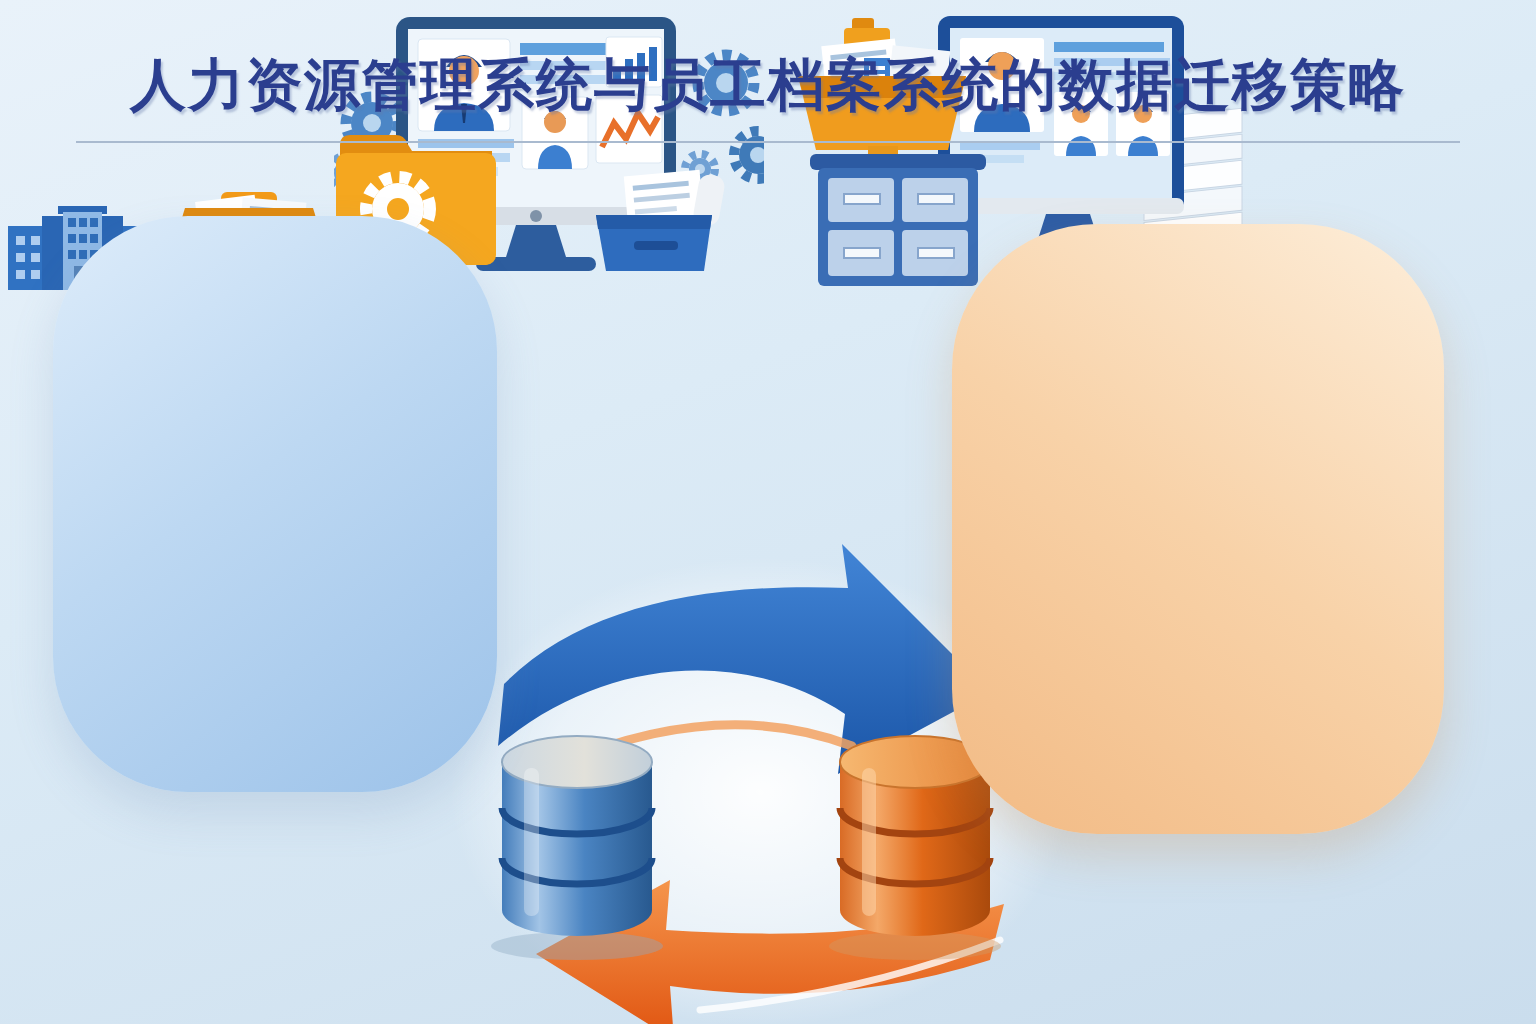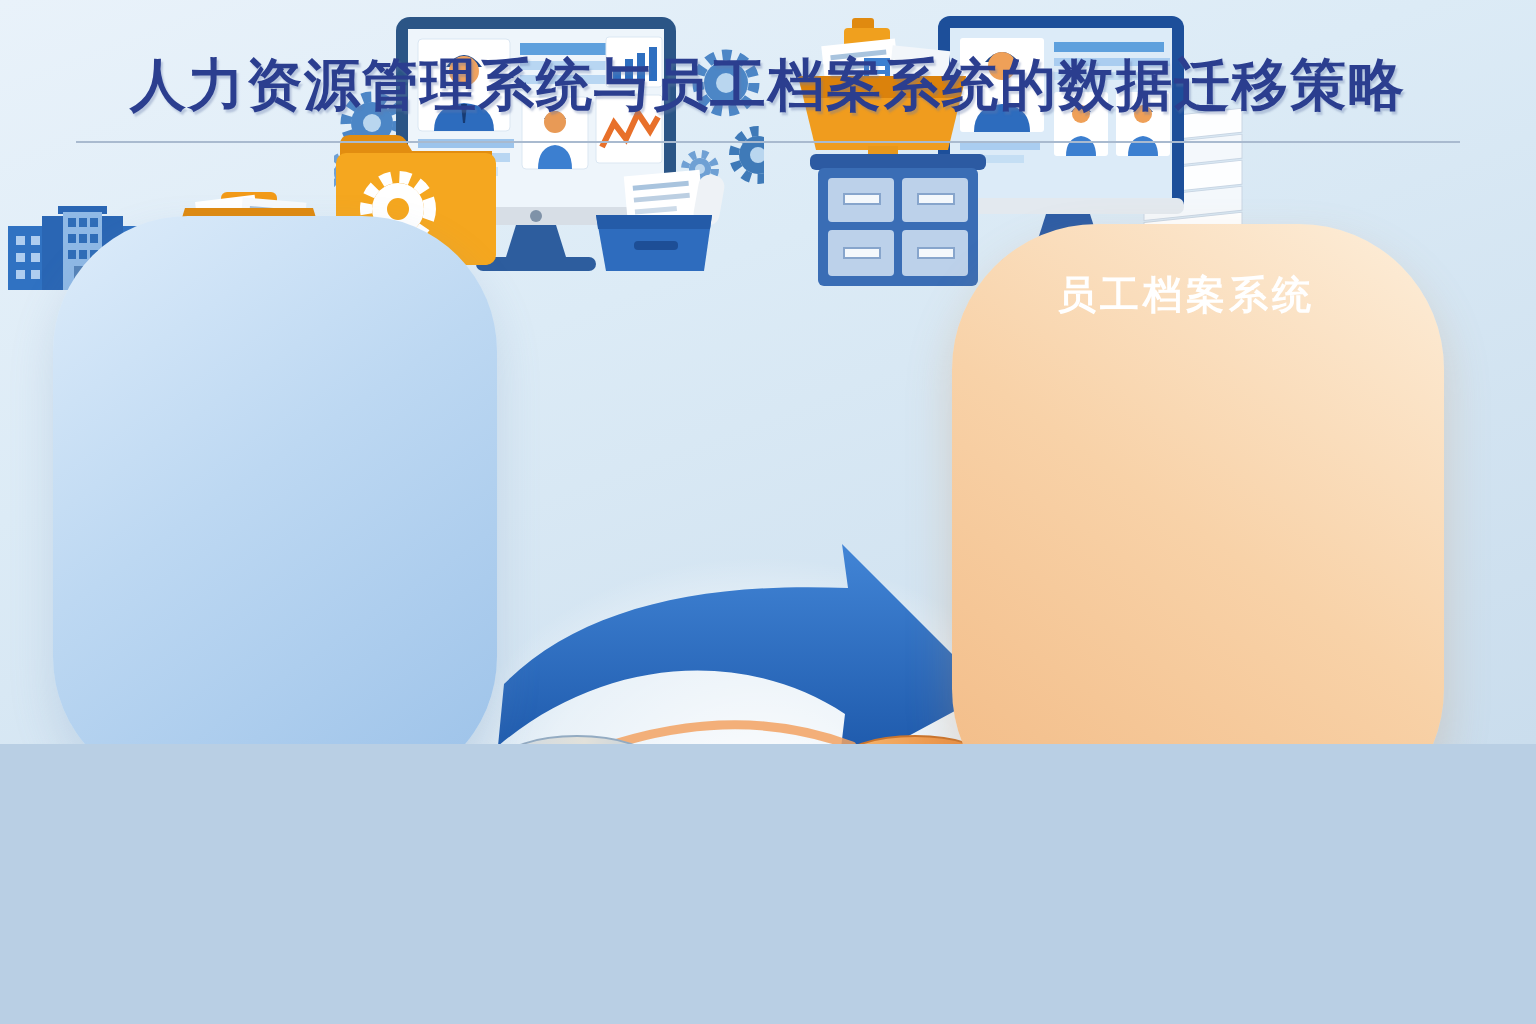--- a/index.html
+++ b/index.html
@@ -1,16 +1,16 @@
 <!DOCTYPE html>
 <html><head>
 <meta charset="utf-8">
 <style>
   html,body{margin:0;padding:0;background:#b9cfe4;}
-  .canvas{position:relative;width:1536px;height:744px;overflow:hidden;
+  .canvas{position:relative;width:1536px;height:1024px;overflow:hidden;
     background:linear-gradient(160deg,#e9f2fa 0%,#dcebf6 40%,#cadded 100%);
     font-family:"Liberation Sans","DejaVu Sans",sans-serif;}
   .title{position:absolute;left:0;right:0;top:48px;text-align:center;
     font-size:56px;font-weight:800;color:#2b3e8f;letter-spacing:2px;
     text-shadow:2px 3px 2px rgba(100,120,170,.35);z-index:2;}
   .title-divider{position:absolute;left:76px;top:141px;width:1384px;height:2px;background:#a9bacf;z-index:1;}
   .bubble{position:absolute;z-index:1;}
   .bubble-left{left:53px;top:216px;width:444px;height:576px;border-radius:135px;
     background:linear-gradient(145deg,#ddecfa 0%,#bdd8f2 45%,#9cc2e9 100%);
     box-shadow:0 22px 45px rgba(110,140,180,.2);}
@@ -82,21 +82,20 @@
     <g transform="rotate(5 104 26)">
       <rect x="72" y="8" width="64" height="36" fill="#f6f9fc"></rect>
       <rect x="80" y="16" width="46" height="4" fill="#a9c0d8"></rect>
       <rect x="80" y="24" width="46" height="4" fill="#bccfe2"></rect>
       <rect x="80" y="32" width="34" height="4" fill="#cddbe9"></rect>
     </g>
     <path d="M16 16 L144 16 L152 42 L8 42 Z" fill="#e08a10"></path>
     <path d="M8 40 L152 40 L140 92 Q139 98 131 98 L29 98 Q21 98 20 92 Z" fill="#f4a41c"></path>
   </svg>
 
-  <div class="badge badge-orange">员工档案系统</div>
 
   
   <svg class="deco" style="left:60px;top:335px" width="430" height="285" viewBox="0 0 430 285">
     <g>
       <circle cx="38" cy="118" r="26" fill="none" stroke="#4c86c6" stroke-width="11" stroke-dasharray="9 7"></circle>
       <circle cx="38" cy="118" r="21" fill="#4c86c6"></circle>
         <circle cx="38" cy="118" r="9" fill="#b9d6ef"></circle>
       <circle cx="13" cy="168" r="17" fill="none" stroke="#6fa0d4" stroke-width="9" stroke-dasharray="7 6"></circle>
       <circle cx="13" cy="168" r="13" fill="#6fa0d4"></circle>
         <circle cx="13" cy="168" r="6" fill="#bcd6ee"></circle>

